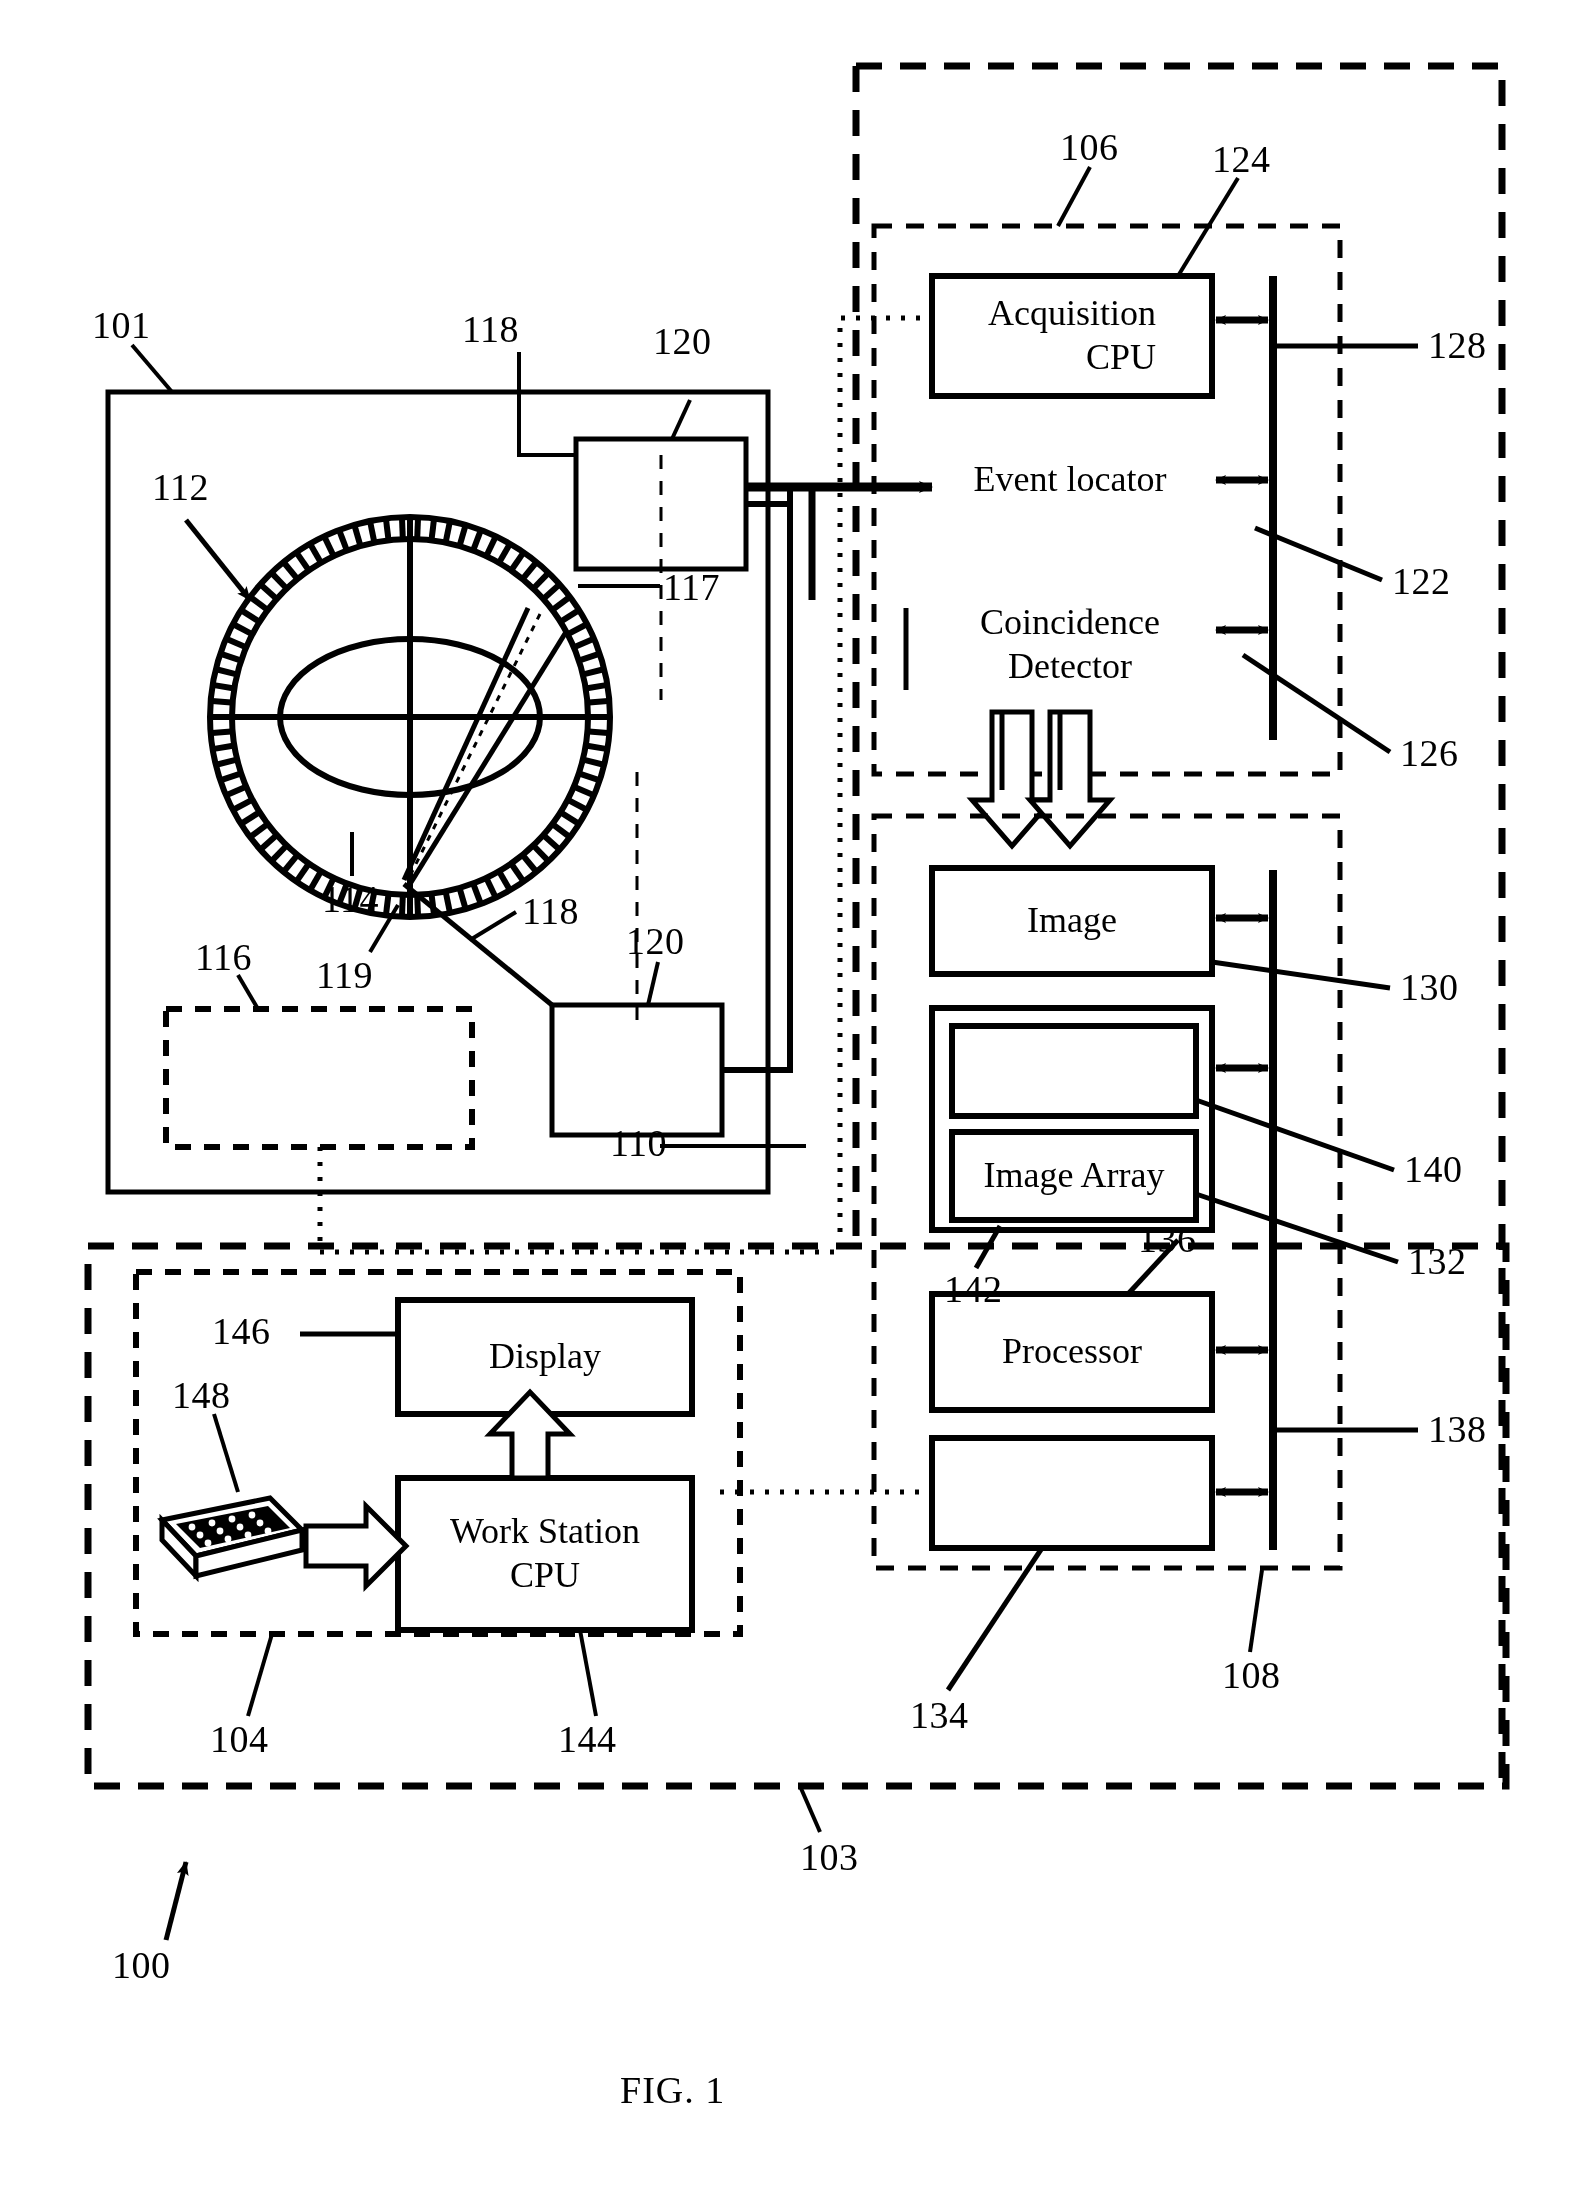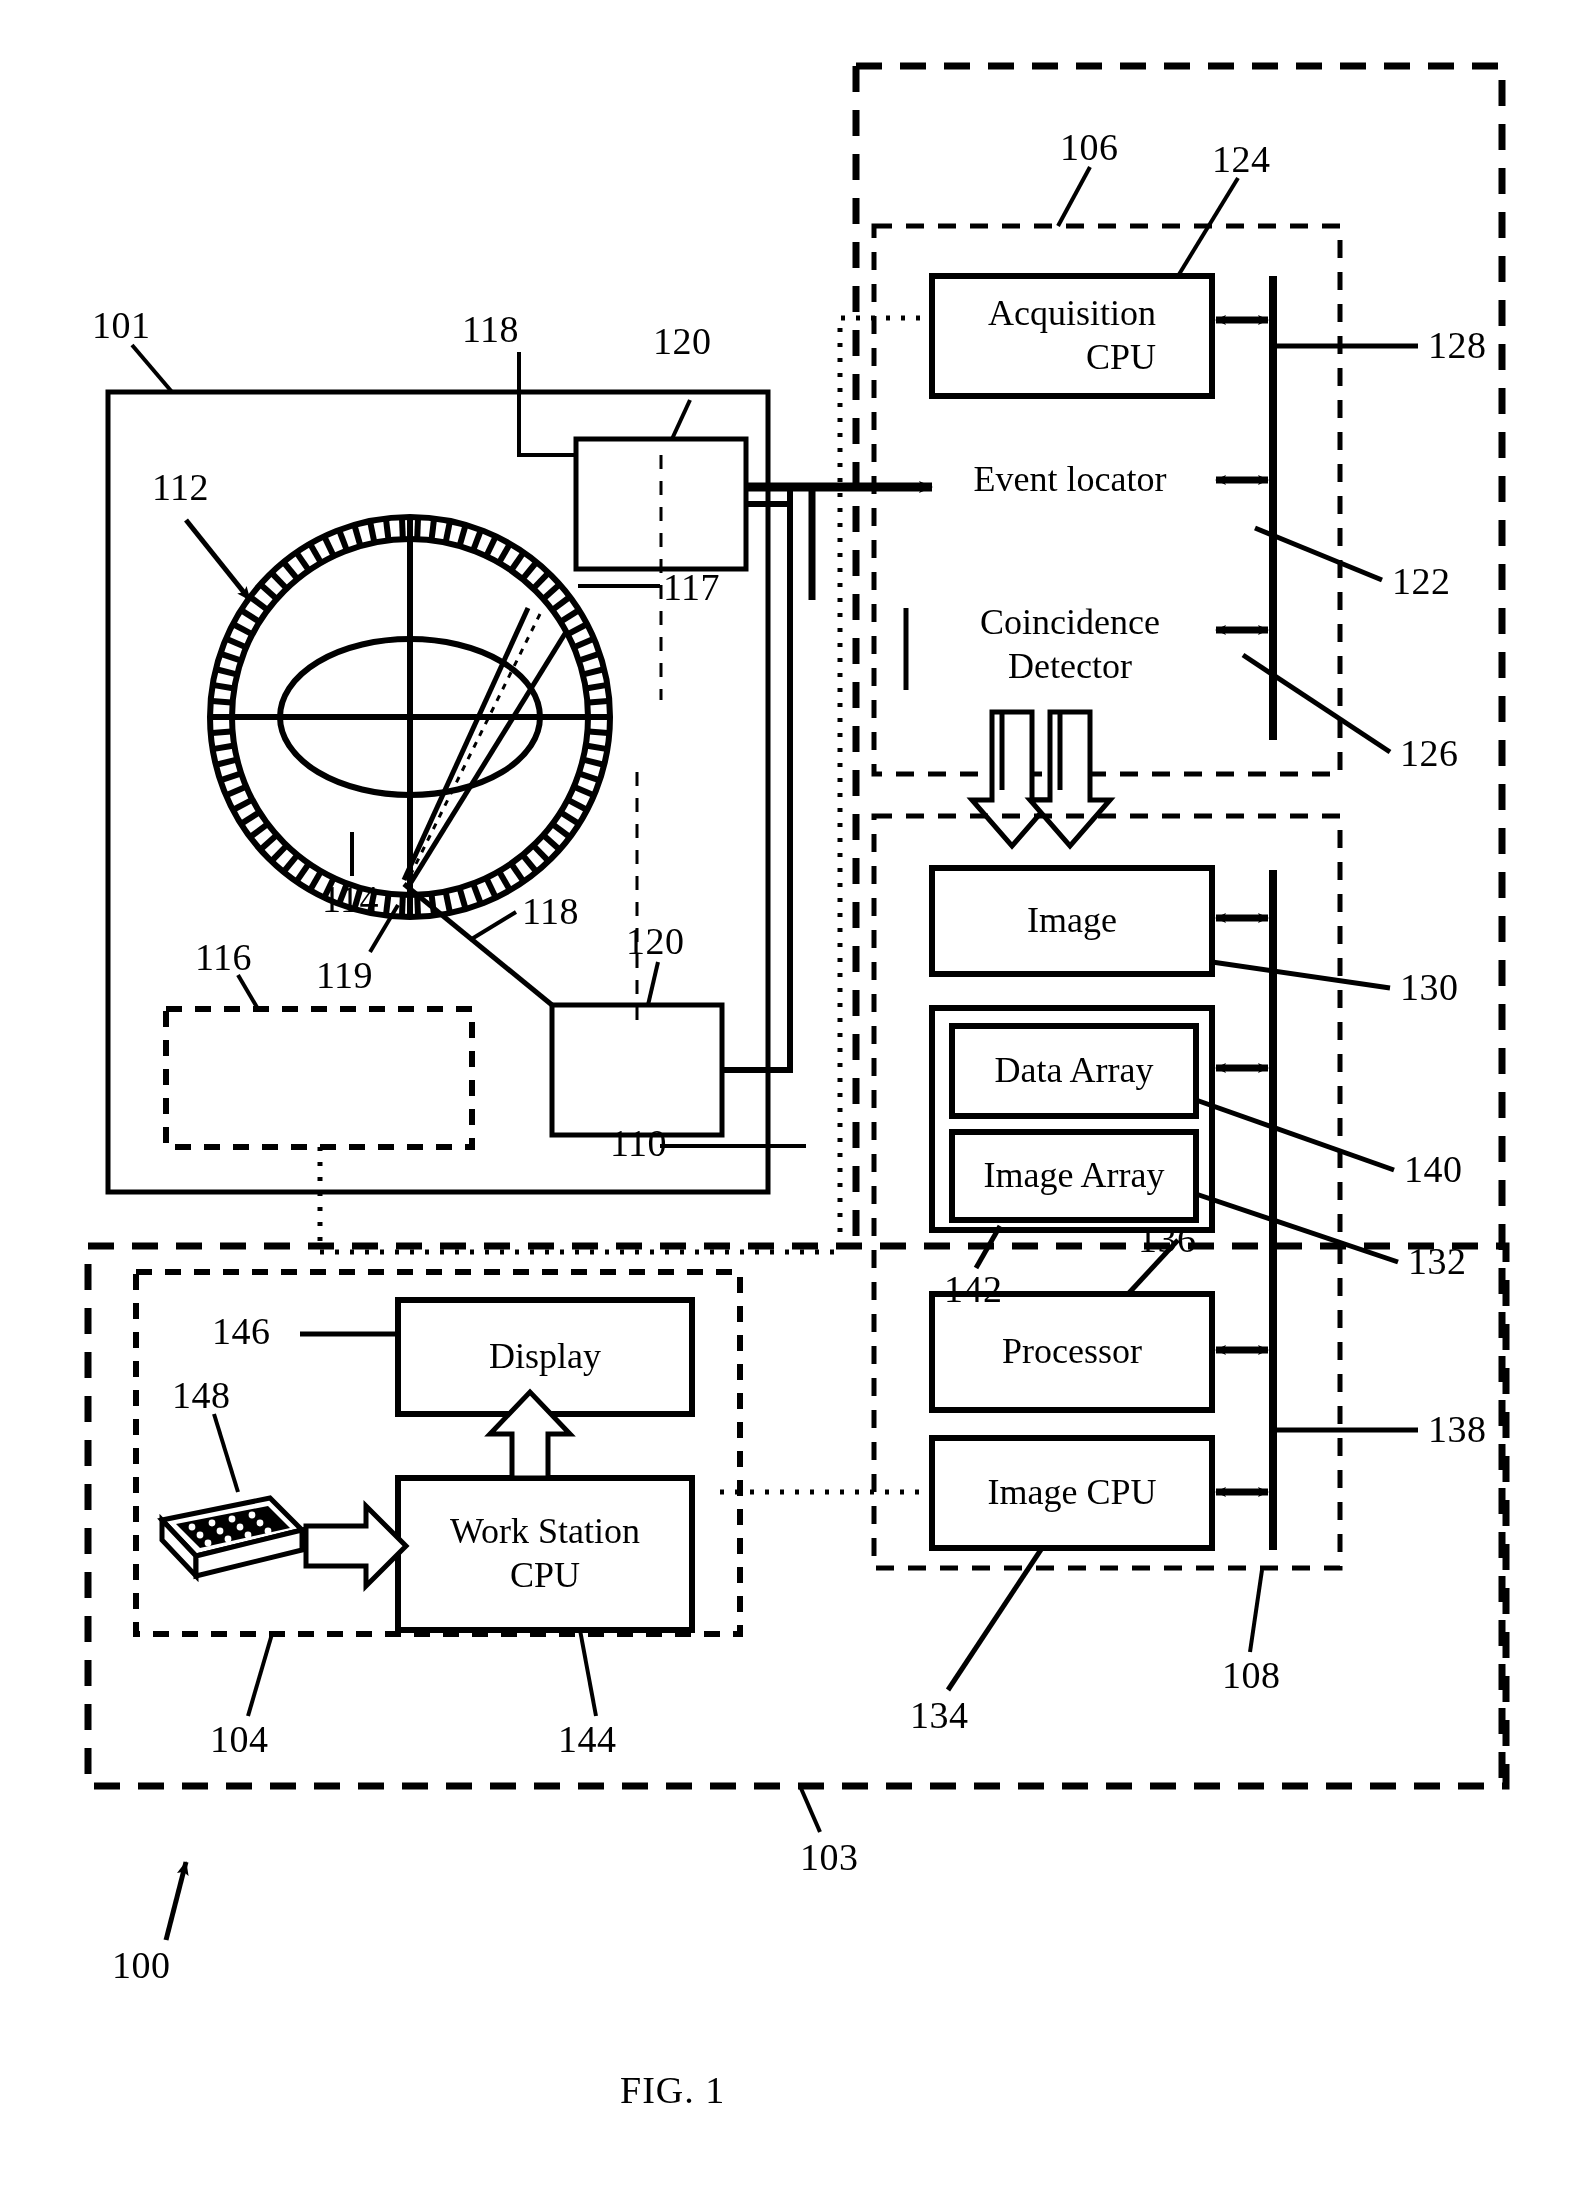--- a/index.html
+++ b/index.html
@@ -311,27 +311,25 @@
 <div class="boxtxt" style="left:932px;top:276px;width:280px;height:120px;text-align:right;">Acquisition
 CPU</div>
 
 <div class="boxtxt" style="left:920px;top:450px;width:300px;height:60px;">Event locator</div>
 
 <div class="boxtxt" style="left:920px;top:590px;width:300px;height:110px;">Coincidence
 Detector</div>
 
 <div class="boxtxt" style="left:932px;top:868px;width:280px;height:106px;">Image</div>
 
-<div class="boxtxt" style="left:952px;top:1026px;width:244px;height:90px;">Data Array</div>
 
 <div class="boxtxt" style="left:952px;top:1132px;width:244px;height:88px;">Image Array</div>
 
 <div class="boxtxt" style="left:932px;top:1294px;width:280px;height:116px;">Processor</div>
 
-<div class="boxtxt" style="left:932px;top:1438px;width:280px;height:110px;">Image CPU</div>
 
 <div class="boxtxt" style="left:398px;top:1300px;width:294px;height:114px;">Display</div>
 
 <div class="boxtxt" style="left:398px;top:1478px;width:294px;height:152px;">Work Station
 CPU</div>
 
 
 <div class="lbl" style="left:92px;top:306px;">101</div>
 <div class="lbl" style="left:152px;top:468px;">112</div>
 <div class="lbl" style="left:462px;top:310px;">118</div>

